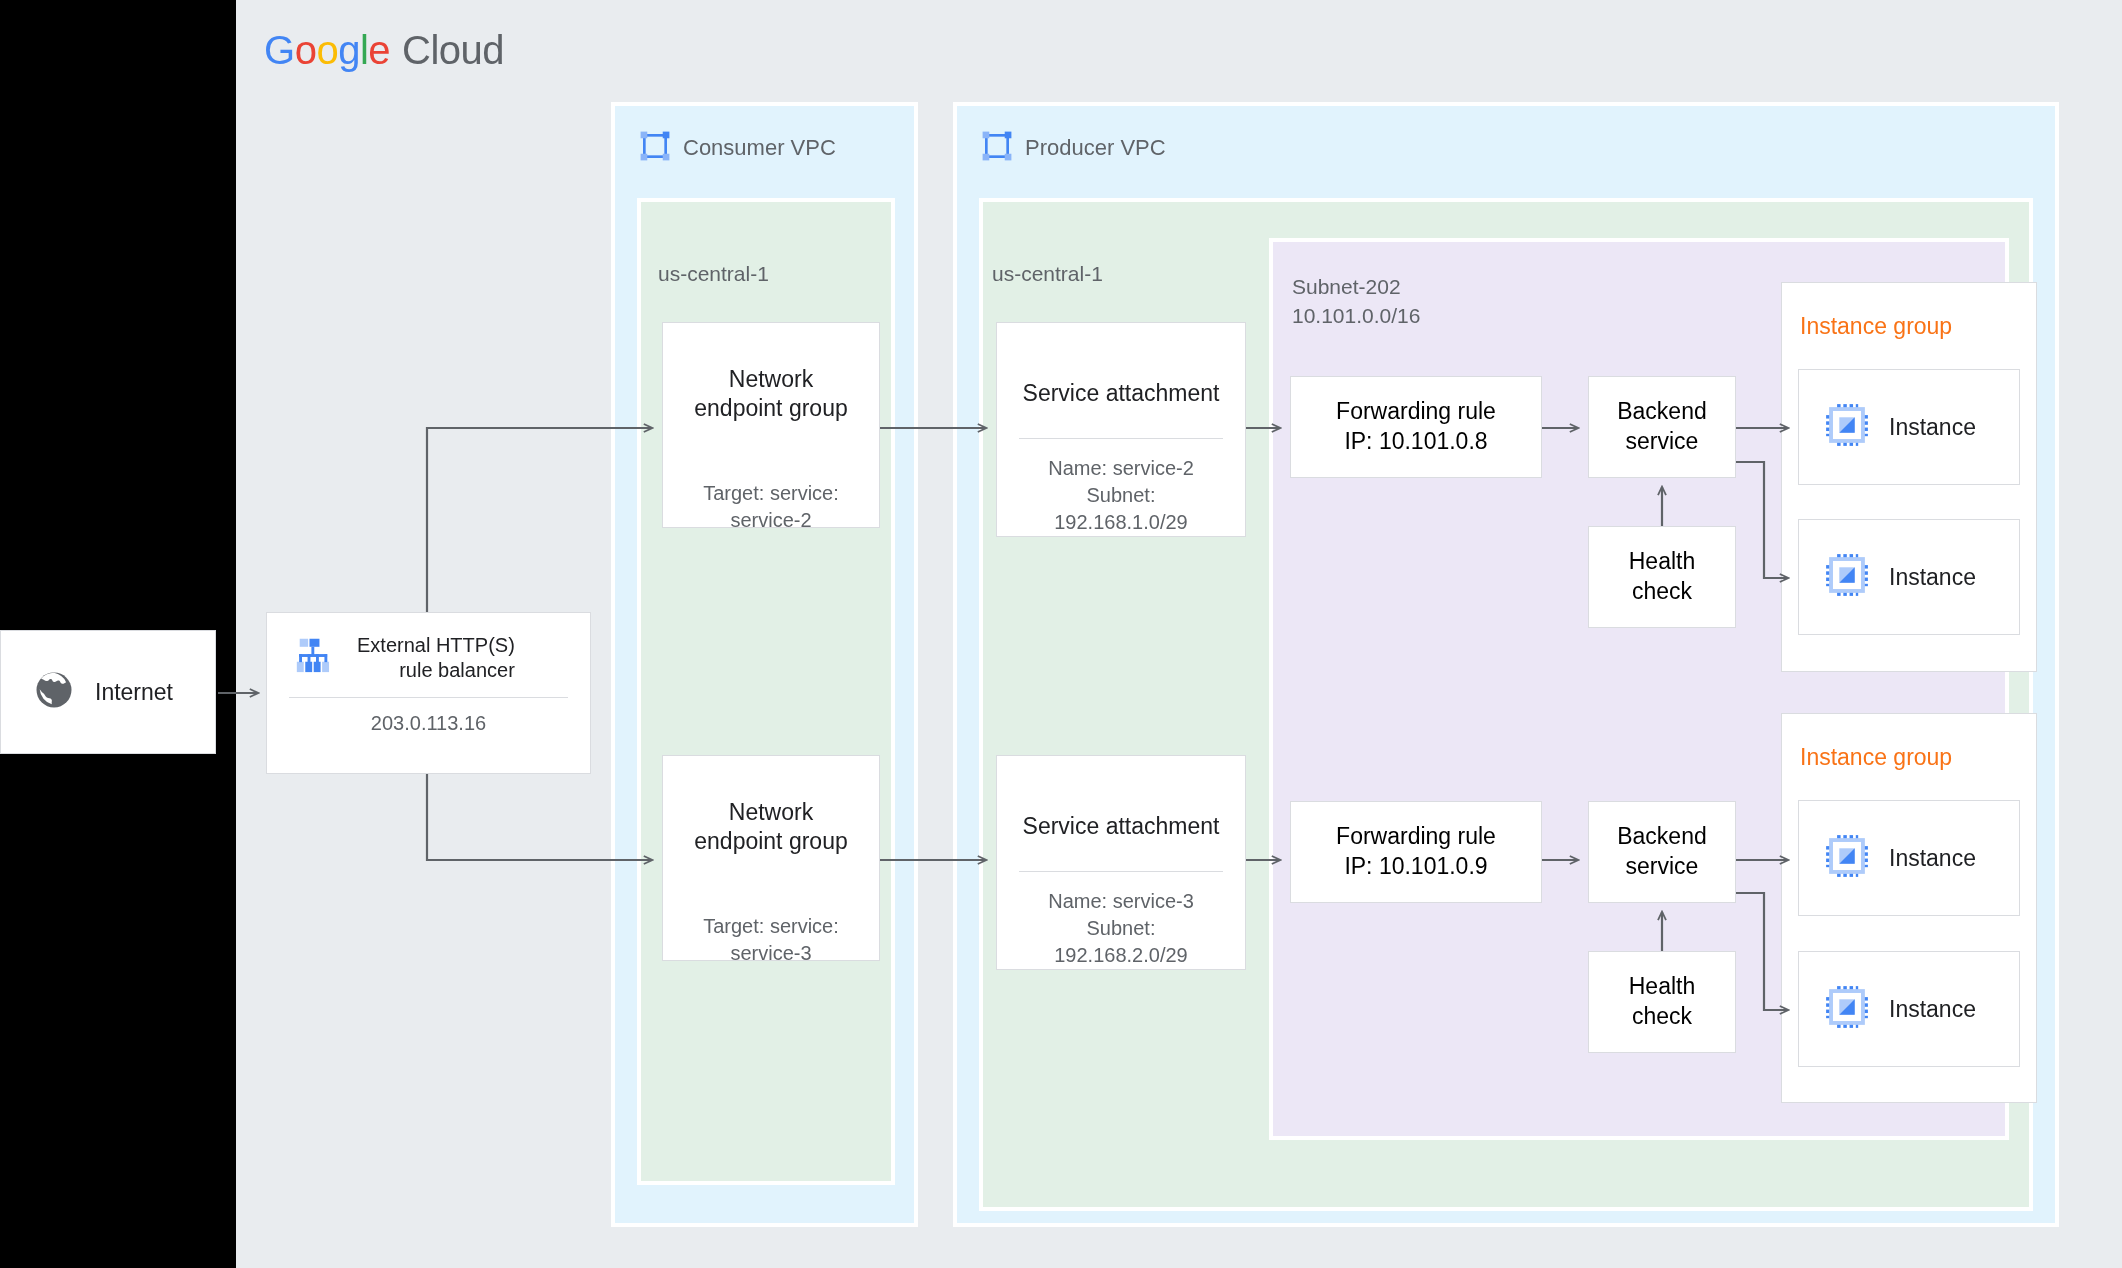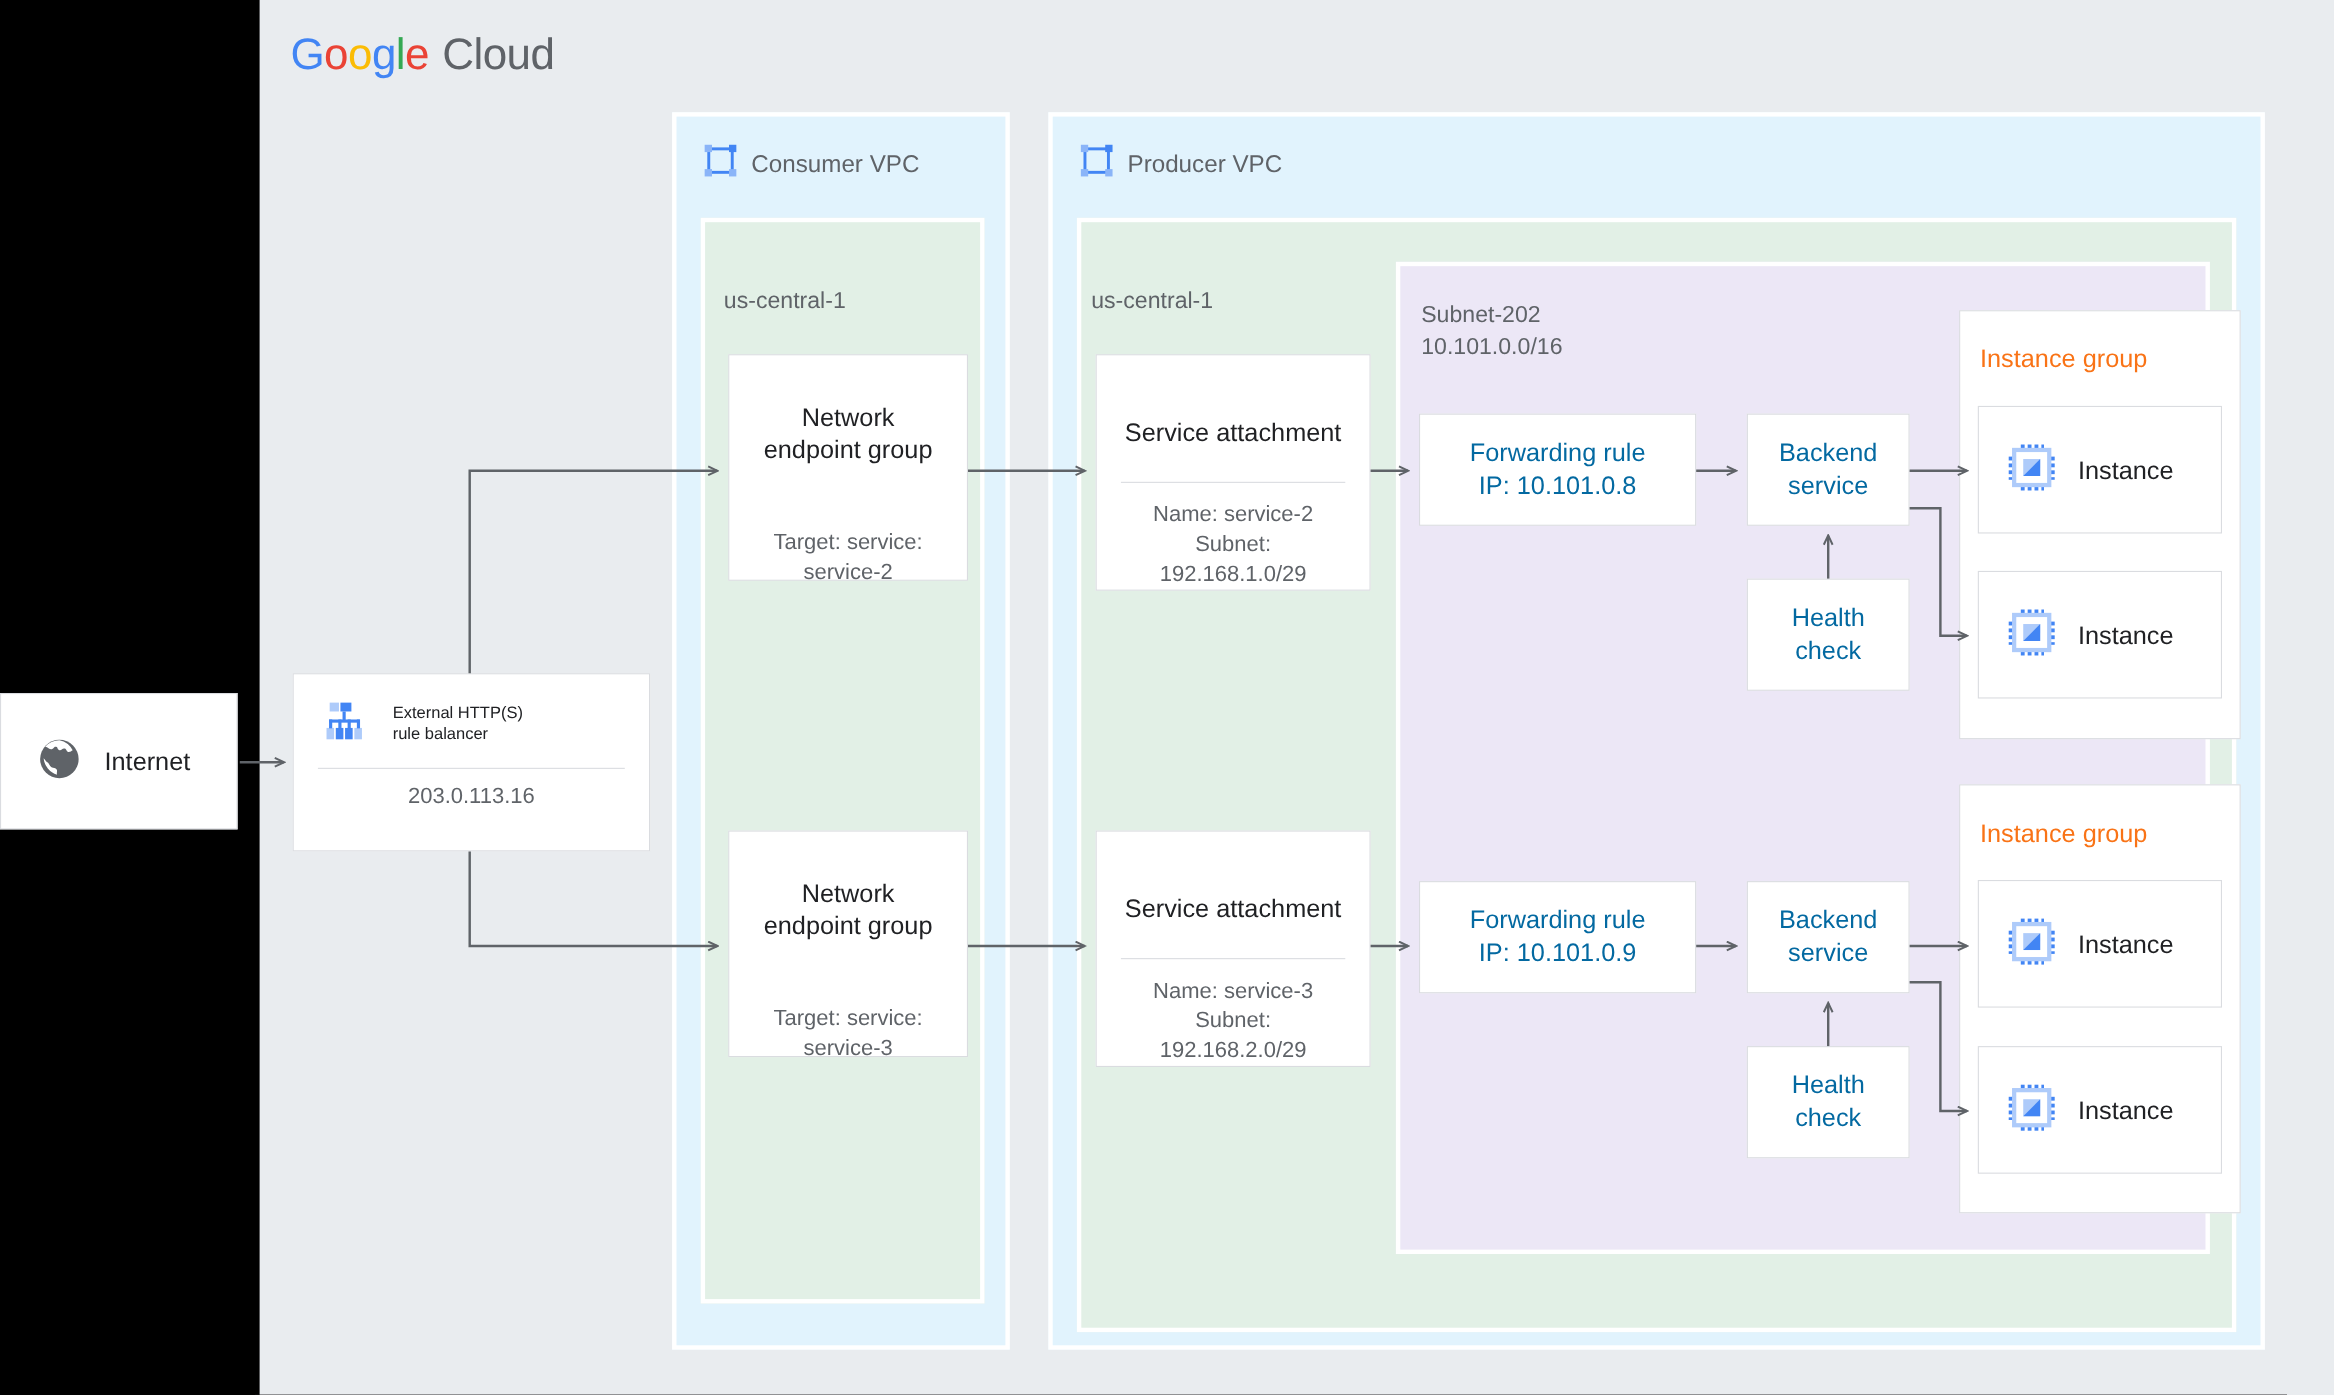--- a/index.html
+++ b/index.html
@@ -19,21 +19,21 @@
   
   #internet-box{position:absolute;left:0px;top:630px;width:216px;height:124px;
       background:#fff;border:1px solid #dadce0;display:flex;align-items:center;
       box-sizing:border-box;padding-left:32px;gap:20px;}
   #internet-box .lbl{font-size:23px;color:#202124;}
 
   
   #lb-box{position:absolute;left:266px;top:612px;width:325px;height:162px;
       background:#fff;border:1px solid #dadce0;box-sizing:border-box;}
   #lb-box .top{display:flex;align-items:center;gap:18px;padding:20px 0 0 26px;}
-  #lb-box .ttl{font-size:15px;color:#202124;line-height:1.25;}
+  #lb-box .ttl{font-size:20px;color:#202124;line-height:1.25;text-align:right;}
   #lb-box .hr{height:1px;background:#dadce0;margin:14px 22px 0 22px;}
   #lb-box .sub{text-align:center;font-size:20px;color:#5f6368;padding-top:14px;}
 
   
   .vpc{position:absolute;background:#e1f3fd;border:4px solid #fff;box-sizing:border-box;}
   .vpc-hdr{display:flex;align-items:center;gap:12px;padding:24px 0 0 24px;}
   .vpc-hdr .t{font-size:22px;color:#5f6368;}
   .region{position:absolute;background:#e2f0e6;border:4px solid #fff;box-sizing:border-box;}
   .region-lbl{position:absolute;font-size:21px;color:#5f6368;margin-top:28px;}
   .subnet{position:absolute;background:#ece7f6;border:4px solid #fff;box-sizing:border-box;}
@@ -41,21 +41,21 @@
 
   
   .card{position:absolute;background:#fff;border:1px solid #dadce0;box-sizing:border-box;
         display:flex;flex-direction:column;align-items:center;}
   .card .title{font-size:23px;color:#202124;text-align:center;line-height:1.28;}
   .card .hr{height:1px;background:#dadce0;align-self:stretch;margin:0 22px;}
   .card .sub{font-size:20px;color:#5f6368;text-align:center;line-height:1.35;white-space:pre-line;}
 
   .plaincard{position:absolute;background:#fff;border:1px solid #dadce0;box-sizing:border-box;
         display:flex;align-items:center;justify-content:center;text-align:center;
-        font-size:23px;color:#0369a1;line-height:1.3;}
+        font-size:23px;color:#000000;line-height:1.3;}
 
   
   .ig{position:absolute;background:#fff;border:1px solid #dadce0;box-sizing:border-box;}
   .ig-lbl{position:absolute;font-size:23px;color:#f97316;}
   .inst{position:absolute;background:#fff;border:1px solid #dadce0;box-sizing:border-box;
         display:flex;align-items:center;gap:20px;padding-left:26px;}
   .inst .t{font-size:23px;color:#202124;}
 
   
   #wires{position:absolute;left:0;top:0;width:2122px;height:1268px;pointer-events:none;}

